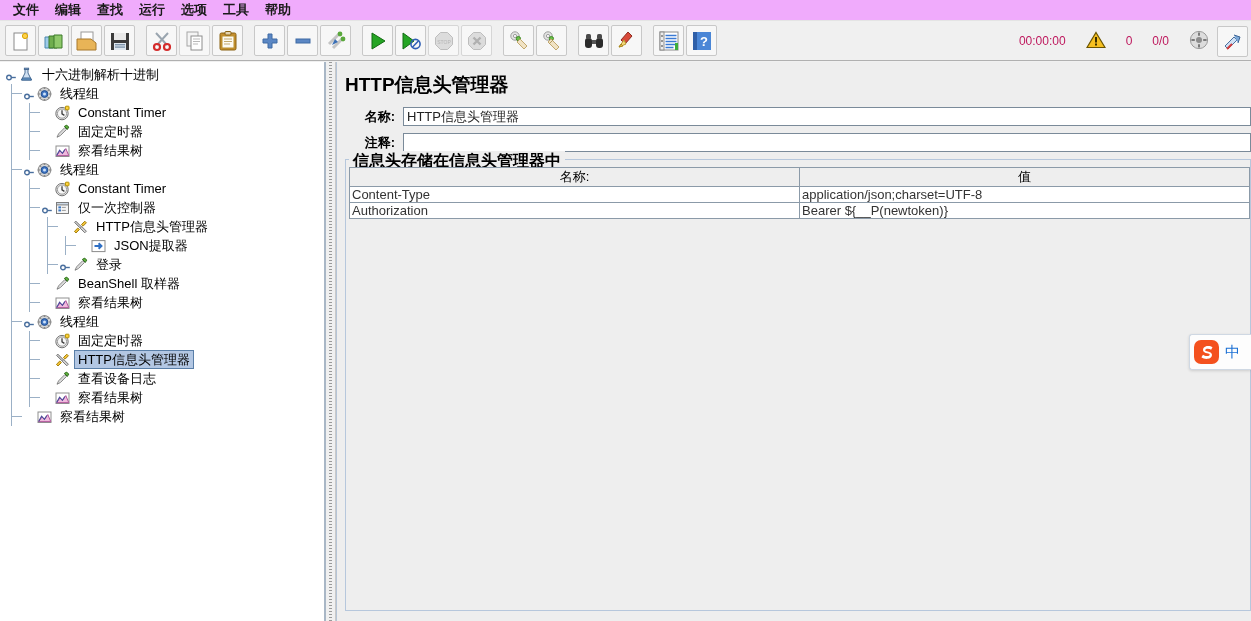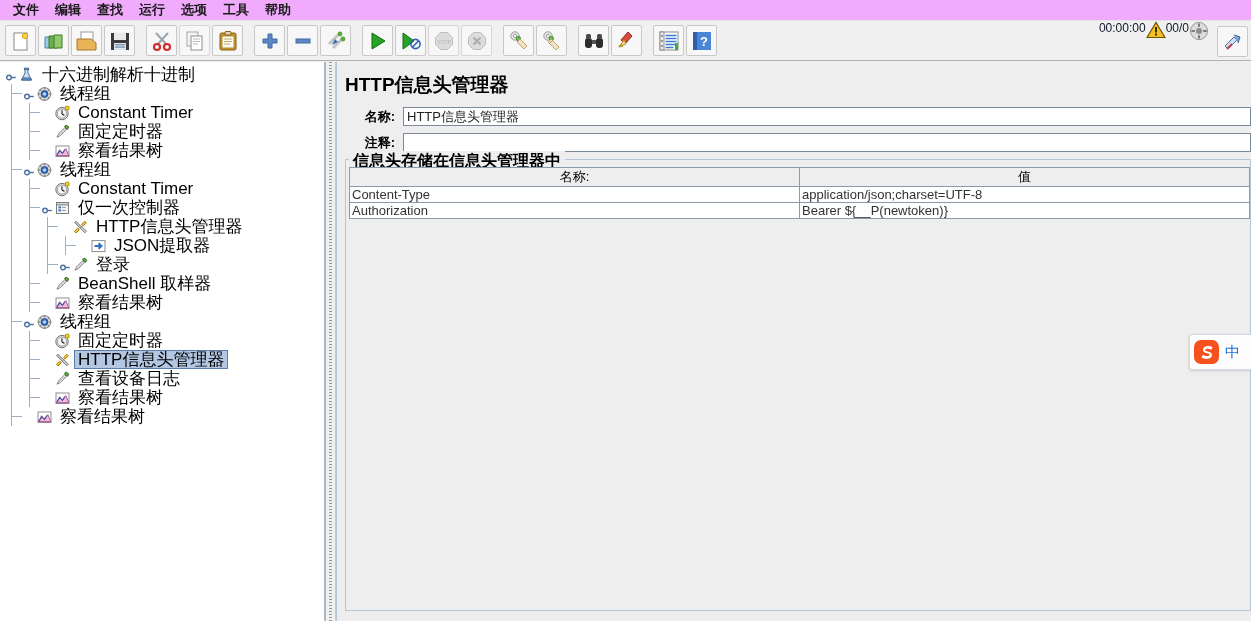--- a/index.html
+++ b/index.html
@@ -32,42 +32,42 @@
     width:31px;height:31px;margin:0 1px;
     border:1px solid #c8c8c8;background:#f7f7f7;
     border-radius:2px;
     display:flex;align-items:center;justify-content:center;
     box-sizing:border-box;cursor:default;position:relative;
   }
   .tb-btn.flat{border-color:#d6d6d6;}
   .tb-btn svg{display:block;}
   .status{
     position:absolute;right:42px;top:0;height:40px;
-    display:flex;align-items:flex-start;gap:0;font-size:12px;color:#0f172a;
+    display:flex;align-items:center;gap:20px;font-size:12px;color:#be185d;
   }
   .status .num{font-size:12px;}
   .tb-right-btn{position:absolute;right:2px;top:5px;}
   
   .main{
     position:absolute;top:62px;left:0;right:0;bottom:0;
     display:flex;
   }
   
   .treepanel{
     width:325px;background:#ffffff;position:relative;overflow:hidden;
     border-right:1px solid #a9b7c6;
     box-sizing:border-box;
   }
   .tree{padding:3px 0 0 0;position:relative;}
   .tnode{
     display:flex;align-items:center;height:19px;position:relative;
     white-space:nowrap;cursor:default;
   }
   .tlabel{
-    font-size:17px;color:#000;padding:0 3px;line-height:17px;
+    font-size:13px;color:#000;padding:0 3px;line-height:17px;
     border:1px solid transparent;
   }
   .tnode.sel .tlabel{
     background:#b3c7e3;border:1px solid #5a7fa8;color:#000;
   }
   .ticon{width:18px;height:17px;margin-right:3px;flex:0 0 18px;
          display:flex;align-items:center;justify-content:center;}
   .handle{
     width:11px;height:11px;flex:0 0 11px;position:relative;
   }

